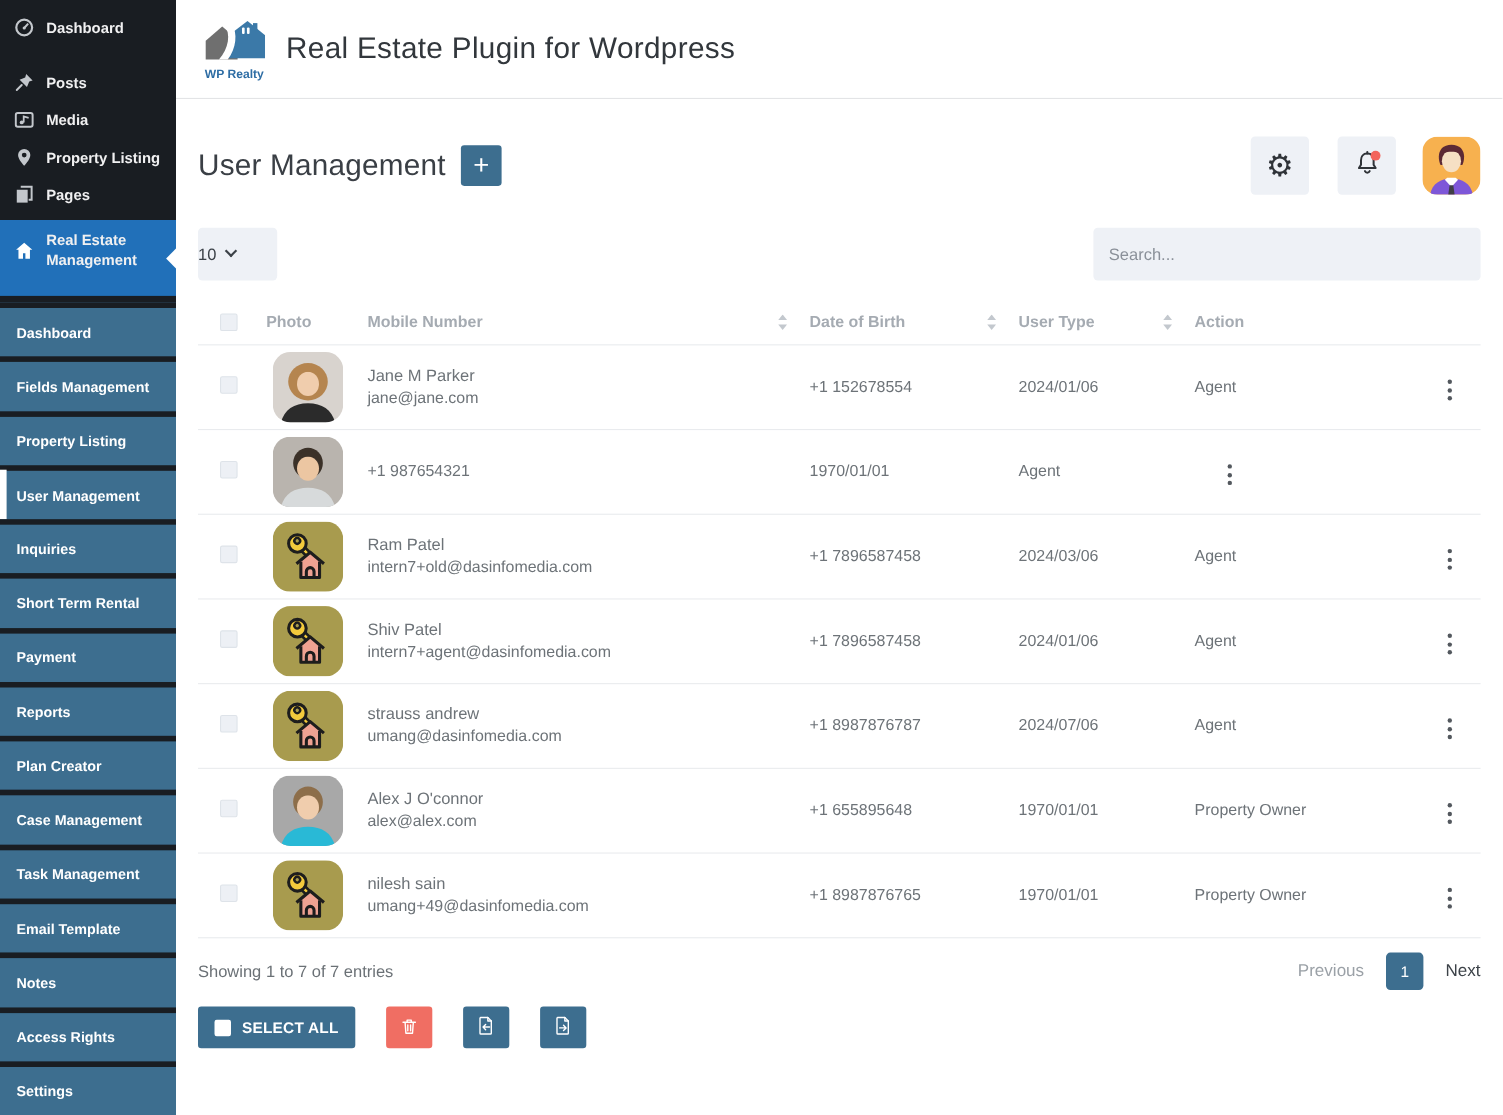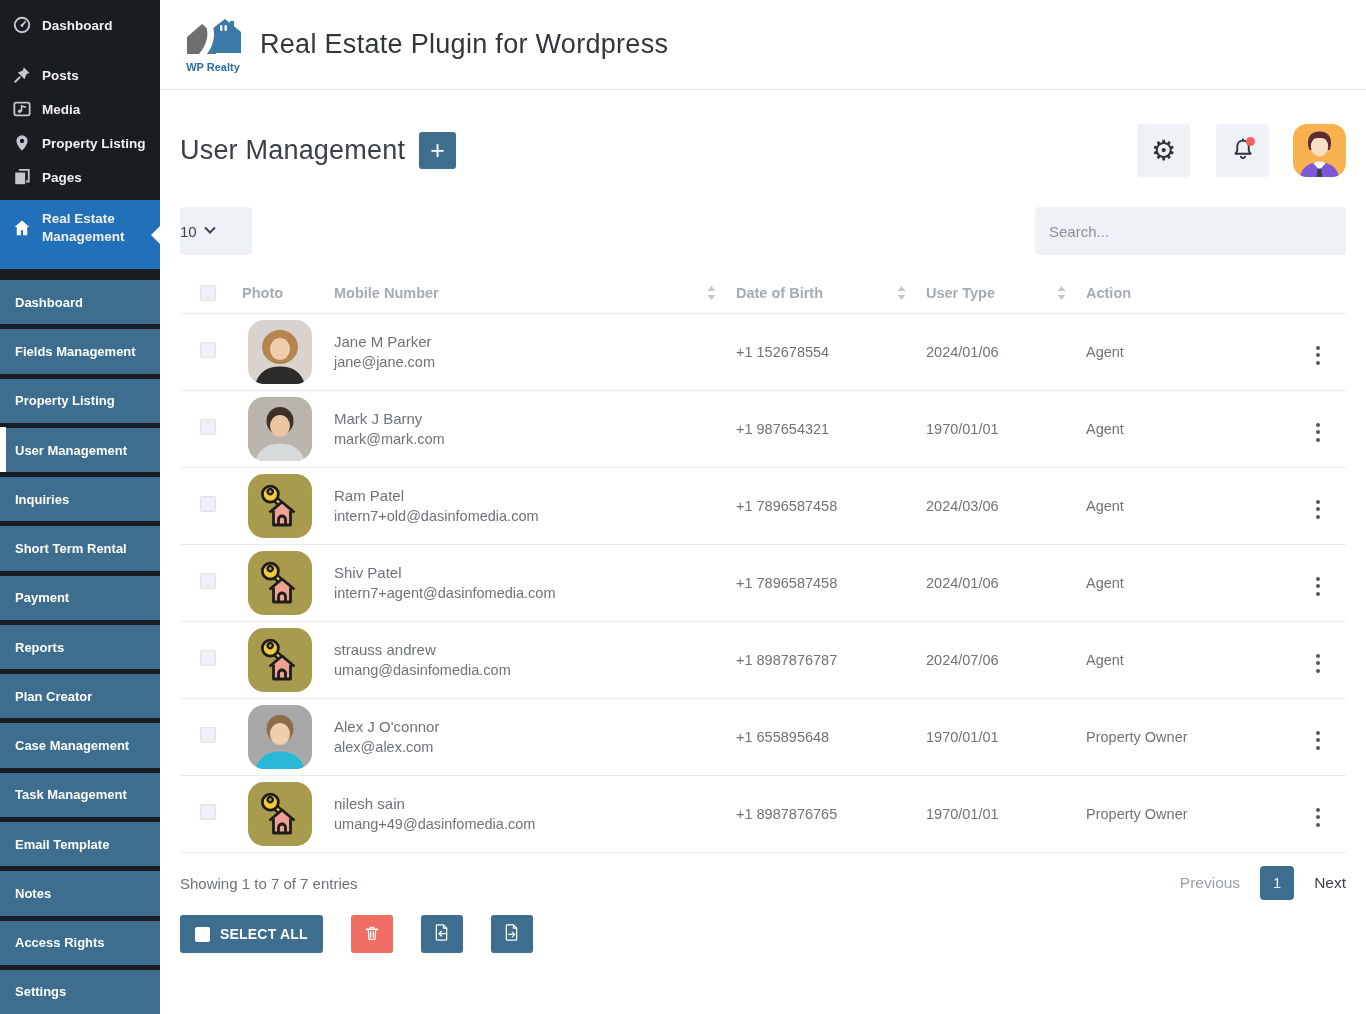--- a/index.html
+++ b/index.html
@@ -73,21 +73,21 @@
 
   .controls { margin-top:30px; display:flex; justify-content:space-between; align-items:center; }
   .page-size {
     width:72px; height:48px; background:#eef1f6; border-radius:4px;
     display:flex; align-items:center; justify-content:flex-start; gap:9px;
     font-size:15px; color:#3c4248; cursor:pointer;
   }
   .chev { width:8px; height:8px; border-right:2px solid #3c4248; border-bottom:2px solid #3c4248;
           transform:rotate(45deg) translate(-2px,-2px); }
   .search-input {
-    width:311px; height:48px; background:#eef1f6; border:none; border-radius:4px;
+    width:352px; height:48px; background:#eef1f6; border:none; border-radius:4px;
     padding:0 14px; font-size:15px; color:#3c4248; outline:none;
     font-family:"Liberation Sans", sans-serif;
   }
   .search-input::placeholder { color:#8a9099; }
 
   
   .grid { display:grid; grid-template-columns:44px 110px 1fr 190px 160px 200px 60px; align-items:center; }
   .thead { margin-top:18px; height:40px; color:#a5abb2; font-size:14.5px; font-weight:600; }
   .th { display:flex; align-items:center; }
   .th.sortable { justify-content:space-between; padding-right:20px; }
@@ -375,24 +375,20 @@
           <span class="photo">
               <svg width="64" height="64" viewBox="0 0 64 64">
                 <rect width="64" height="64" fill="#b9b4ae"></rect>
                 <ellipse cx="32" cy="24" rx="13.5" ry="14" fill="#3b3128"></ellipse>
                 <ellipse cx="32" cy="29" rx="10" ry="11" fill="#ecc6a2"></ellipse>
                 <path d="M32 13.5c-7.5 0-10.5 4.5-10.5 10 1.5-4 5-5.5 10.5-5.5s9 1.5 10.5 5.5c0-5.5-3-10-10.5-10z" fill="#3b3128"></path>
                 <path d="M7 66c2.5-13.5 12-19.5 25-19.5S54.5 52.5 57 66z" fill="#d7dadb"></path>
               </svg>
             </span>
         </div>
-        <div>
-          <div class="name">Mark J Barny</div>
-          <div class="email">mark@mark.com</div>
-        </div>
         <div class="cell">+1 987654321</div>
         <div class="cell">1970/01/01</div>
         <div class="cell">Agent</div>
         <div>
           <span class="kebab">
               <i></i>
               <i></i>
               <i></i>
             </span>
         </div>

